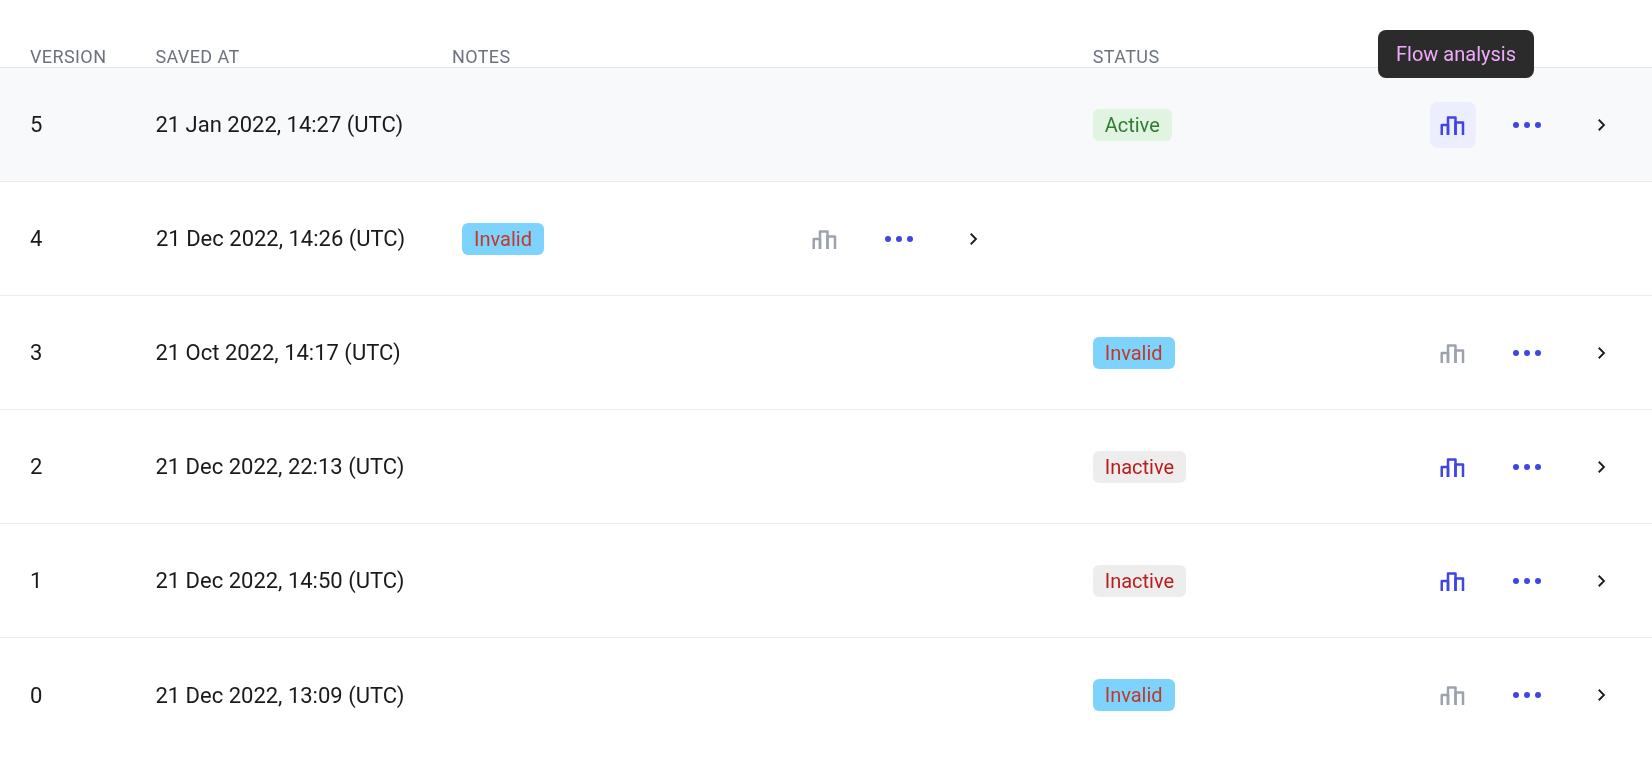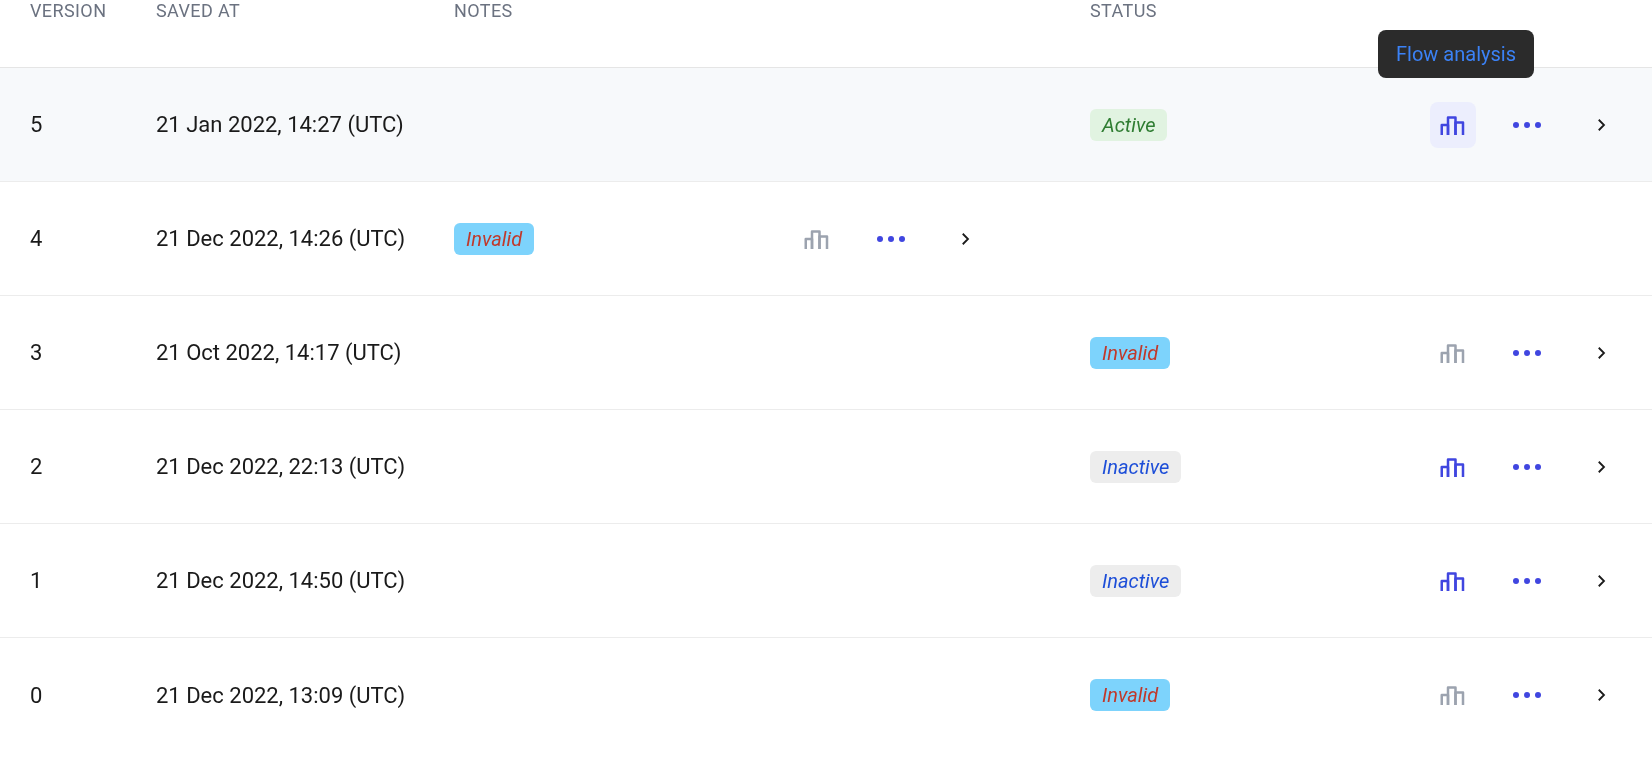--- a/index.html
+++ b/index.html
@@ -7,30 +7,30 @@
     font-family: -apple-system, BlinkMacSystemFont, "Segoe UI", Roboto, Helvetica, Arial, sans-serif;
     background: #fff;
     color: #1a1a1a;
     width: 1652px;
     height: 780px;
     overflow: hidden;
   }
   .table-wrap { width: 100%; }
   .header-row {
     display: flex;
-    align-items: flex-start;
+    align-items: flex-end;
     height: 68px;
     border-bottom: 1px solid #e5e5e5;
     position: relative;
   }
   .cell { padding: 0 4px; }
   .col-version { width: 152px; padding-left: 30px; }
   .col-savedat { width: 298px; }
   .col-notes   { width: 636px; }
-  .col-status  { width: 230px; }
+  .col-status  { width: 230px; margin-left: 8px; }
   .col-actions { width: 336px; display:flex; align-items:center; justify-content:flex-end; gap:28px; padding-right:28px; }
   .th {
     font-size: 18px;
     font-weight: 400;
     letter-spacing: 0.4px;
     color: #6b7280;
   }
   .row {
     display: flex;
     align-items: center;
@@ -40,43 +40,42 @@
   }
   .row.highlighted { background: #f7f9fb; }
   .row:last-child { border-bottom: none; }
   .td-text { font-size: 22px; color: #1a1a1a; }
   .badge {
     display: inline-block;
     padding: 6px 12px 6px 12px;
     border-radius: 6px;
     font-size: 20px;
     line-height: 1;
-    font-style: italic;
   }
   .badge.active   { background: #e1f3e1; color: #2f7d32; }
   .badge.invalid  { background: #7dd3fc; color: #c0392b; }
-  .badge.inactive { background: #ededed; color: #1d4ed8; }
+  .badge.inactive { background: #ededed; color: #b91c1c; }
   .icon-btn {
     display: flex; align-items: center; justify-content: center;
     width: 46px; height: 46px; cursor: pointer; border-radius: 8px;
   }
   .icon-btn.active-bg { background: #eceefd; }
   .chart-icon { width: 30px; height: 30px; }
   .chart-icon.purple path, .chart-icon.purple rect { stroke: #4046e0; }
   .chart-icon.grey   path, .chart-icon.grey   rect { stroke: #9ca3af; }
   .dots { display:flex; gap:5px; }
   .dots span { width:6px; height:6px; border-radius:50%; background:#4046e0; display:block; }
   .chevron { width:18px; height:18px; }
   .chevron path { stroke:#1a1a1a; stroke-width:2.4; fill:none; }
   .tooltip {
     position: absolute;
     top: 30px;
     right: 118px;
     background: #2b2b2b;
-    color: #3b82f6;
+    color: #f0abfc;
     font-size: 20px;
     padding: 12px 18px;
     border-radius: 8px;
     white-space: nowrap;
     z-index: 10;
   }
 </style>
 </head>
 <body>
 

